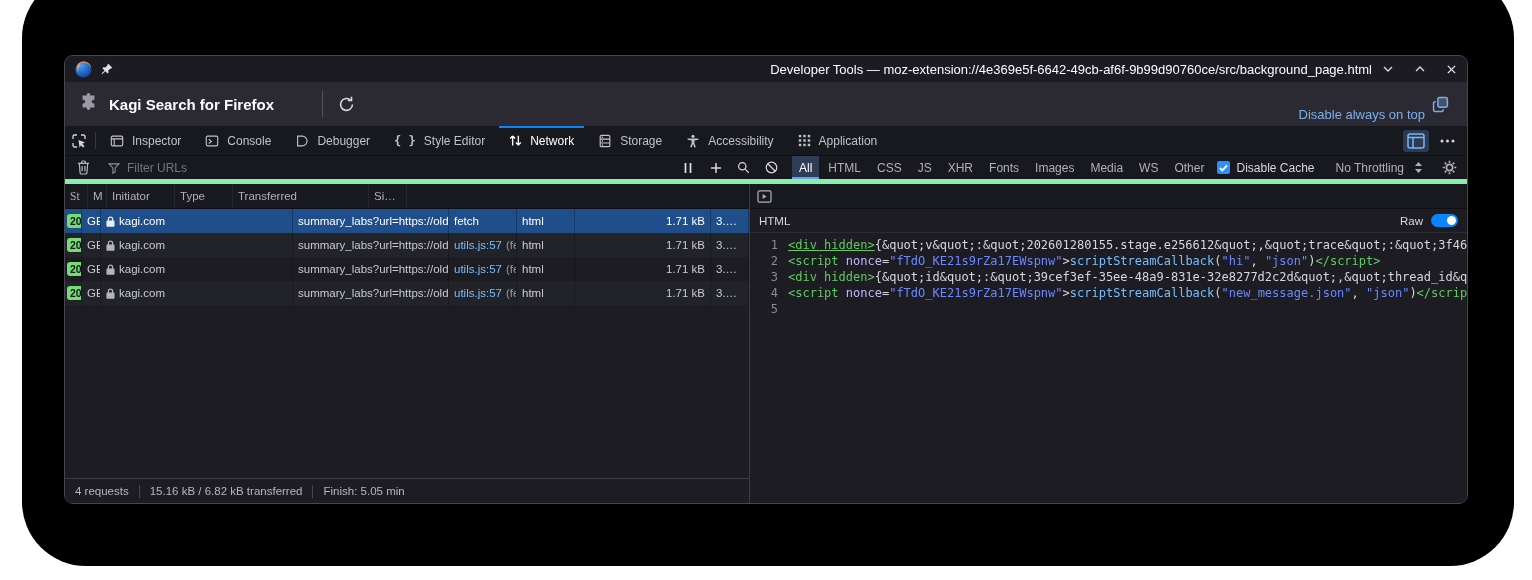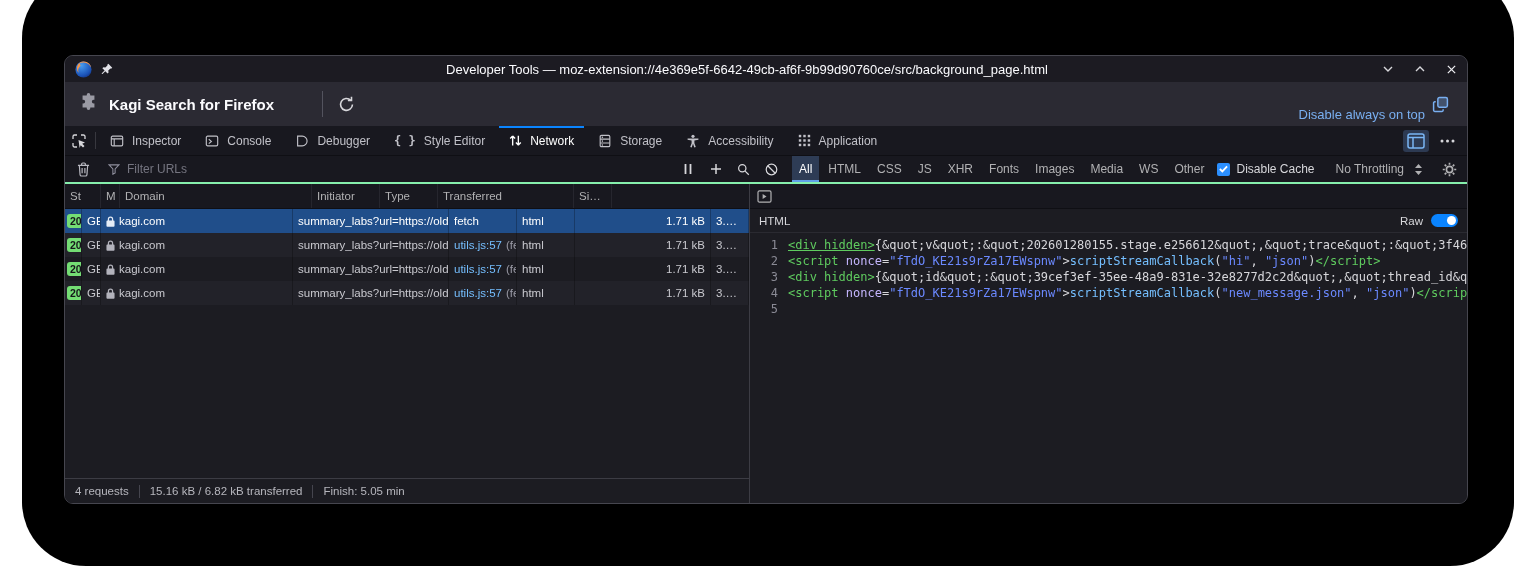--- a/index.html
+++ b/index.html
@@ -6,21 +6,21 @@
   body{width:1532px;height:580px;background:#ffffff;overflow:hidden;position:relative;
        font-family:"Liberation Sans",sans-serif;-webkit-font-smoothing:antialiased;}
   .shadow{position:absolute;left:22px;top:-26px;width:1492px;height:592px;background:#000;border-radius:64px;}
   .window{position:absolute;left:64px;top:55px;width:1404px;height:449px;background:#1c1c22;
           border-radius:9px;overflow:hidden;display:flex;flex-direction:column;
           border:1px solid #46464f;box-sizing:border-box;}
 
   
   .titlebar{height:26px;flex:none;background:#1c1b22;display:flex;align-items:center;padding:0 10px;}
   .titlebar .ticon{display:flex;align-items:center;margin-right:9px;}
-  .title{flex:1;text-align:center;font-size:13px;color:#fbfbfe;white-space:nowrap;overflow:hidden;}
+  .title{flex:1;text-align:right;font-size:13px;color:#fbfbfe;white-space:nowrap;overflow:hidden;}
   .winctrl{display:flex;align-items:center;gap:20px;margin-left:10px;}
   .wbtn{display:flex;align-items:center;cursor:default;}
 
   
   .ext-toolbar{height:44px;flex:none;background:#2b2a33;display:flex;align-items:center;padding:0 14px;}
   .ext-name{font-size:15px;font-weight:bold;color:#fbfbfe;margin-left:11px;}
   .tsep{width:1px;height:26px;background:#53535e;margin-left:48px;}
   .reload{margin-left:15px;display:flex;align-items:center;}
   .aot{margin-left:auto;display:flex;align-items:center;gap:7px;padding-right:4px;}
   .aot-link{color:#79aff1;font-size:13px;margin-top:20px;}
@@ -32,21 +32,21 @@
   .tabs-holder{display:flex;align-items:stretch;}
   .tab{display:flex;align-items:center;gap:8px;padding:0 10px;margin:0 2px;color:#c1c1c8;font-size:12px;position:relative;white-space:nowrap;}
   .tab .icn{display:flex;align-items:center;}
   .tab.active{color:#ffffff;}
   .tab.active::before{content:"";position:absolute;top:0;left:0;right:0;height:2px;background:#0a84ff;}
   .brace{font:bold 12px "DejaVu Sans Mono",monospace;}
   .bar-right{margin-left:auto;display:flex;align-items:center;padding-right:6px;gap:4px;}
   .rdm-btn{display:flex;align-items:center;justify-content:center;width:26px;height:22px;background:#2d3a52;border-radius:3px;}
 
   
-  .net-toolbar{height:28px;flex:none;background:#18181f;display:flex;align-items:center;border-bottom:2px solid #86efac;box-sizing:border-box;padding:0 4px;font-size:12px;}
+  .net-toolbar{height:28px;flex:none;background:#18181f;display:flex;align-items:center;border-bottom:5px solid #86efac;box-sizing:border-box;padding:0 4px;font-size:12px;}
   .filter-input{display:flex;align-items:center;gap:7px;flex:1;padding:0 6px;color:#757580;height:100%;}
   .pills{display:flex;align-items:center;height:100%;}
   .pill{display:flex;align-items:center;padding:0 7px;margin:0 1px;color:#b1b1b3;height:100%;box-sizing:border-box;position:relative;}
   .pill.active{background:#2e3c55;color:#fff;box-shadow:inset 0 -2px 0 #61a1e8;}
   .chk{width:13px;height:13px;background:#2b8fff;border-radius:2px;display:flex;align-items:center;justify-content:center;flex:none;}
   .chk-label{color:#d7d7db;margin:0 8px 0 6px;}
   .throttle{display:flex;align-items:center;gap:11px;color:#b1b1b3;padding:0 8px;}
 
   
   .main{flex:1;display:flex;min-height:0;}
@@ -342,23 +342,22 @@
           <circle cx="8" cy="8" r="3.3"></circle>
           <path d="M8 .8V3M8 13v2.2M.8 8H3M13 8h2.2M2.9 2.9l1.6 1.6M11.5 11.5l1.6 1.6M13.1 2.9l-1.6 1.6M4.5 11.5l-1.6 1.6"></path>
         </svg>
       </span>
   </div>
 
   <div class="main">
 
     <div class="left-pane">
       <div class="table-header">
-          <div class="th" style="width: 36px;">St</div>
+          <div class="th" style="width: 23px; font-family: Liberation Serif, serif;">St</div>
           <div class="th" style="width: 19px;">M</div>
-          <div class="th" style="width: 192px;">Domain</div>
           <div class="th" style="width: 68px;">Initiator</div>
           <div class="th" style="width: 58px;">Type</div>
           <div class="th" style="width: 136px;">Transferred</div>
           <div class="th" style="width: 38px;">Si…</div>
         </div>
       <div class="rows">
           <div class="row selected">
             <div class="cell" style="width: 17px; padding: 0px 2px;">
               <span class="badge">200</span>
             </div>

